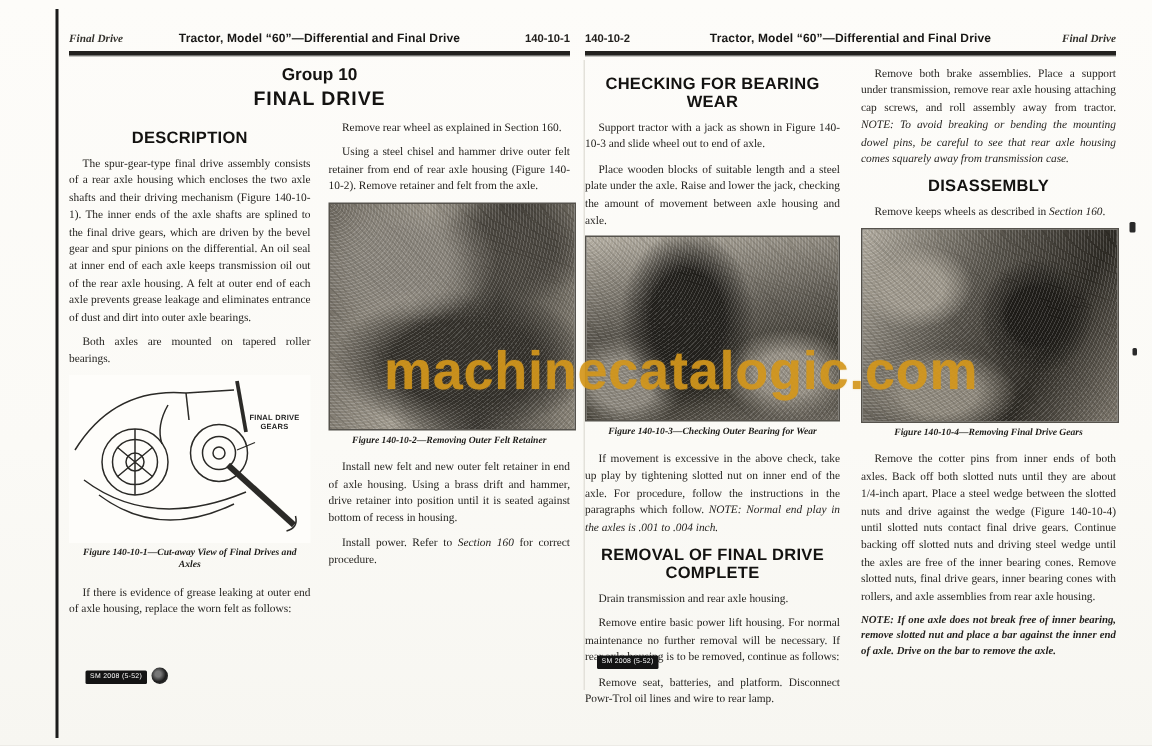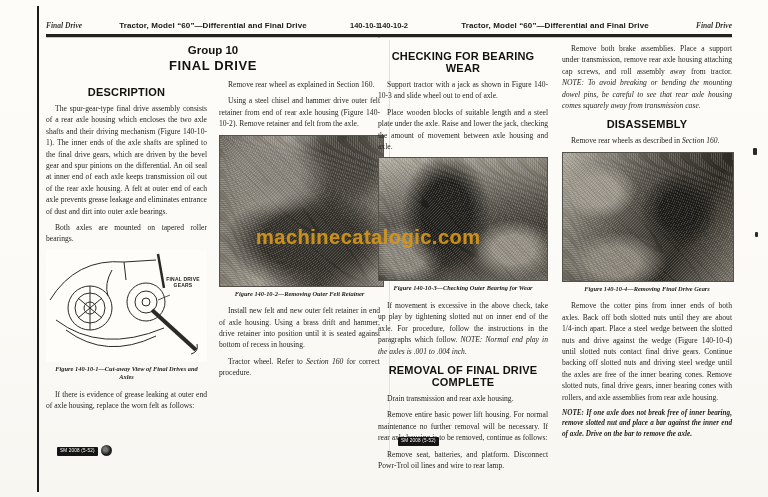--- a/index.html
+++ b/index.html
@@ -8,21 +8,21 @@
     background:linear-gradient(180deg,#fdfcf9 0%,#fbfaf6 60%,#f7f6f1 100%);
     font-family:"Liberation Serif","DejaVu Serif",serif;color:#211f1c;text-decoration:underline;
   }
   
   .bind-line{position:absolute;left:37px;top:6px;width:2px;height:486px;background:#1b1b1b;}
   .gutter-line{position:absolute;left:389px;top:40px;width:1px;height:420px;background:#e3e1da;}
   .speck{position:absolute;background:#2a2a2a;border-radius:1px;}
 
   .page{position:absolute;top:10px;}
   .page-left{left:46px;width:334px;}
-  .page-right{left:378px;width:354px;}
+  .page-right{left:390px;width:354px;}
 
   .page-header{display:flex;align-items:baseline;font-size:7.5px;}
   .ph-side{width:70px;font-style:italic;font-weight:bold;color:#34322d;}
   .ph-side.right{text-align:right;}
   .ph-center{flex:1;text-align:center;font-family:"Liberation Sans","DejaVu Sans",sans-serif;font-weight:bold;font-size:8px;letter-spacing:.1px;color:#181715;}
   .ph-num{width:70px;font-family:"Liberation Sans","DejaVu Sans",sans-serif;font-weight:bold;font-size:7.5px;margin-top:11px;}
   .ph-num.right{text-align:right;}
   .header-rule{margin-top:4px;height:3px;background:#232220;box-shadow:0 1px 0 rgba(35,34,32,.25);}
 
   .group-heading{text-align:center;margin:7px 0 0;font-family:"Liberation Sans","DejaVu Sans",sans-serif;font-weight:bold;color:#141311;}
@@ -49,21 +49,21 @@
   .photo{position:relative;overflow:hidden;margin-top:3px;border:1px solid #55524c;}
   .photo .dots{position:absolute;inset:0;background:repeating-radial-gradient(circle at 1px 1px,rgba(255,255,255,.16) 0 .6px,transparent .6px 2.1px);}
   .photo .dots2{position:absolute;inset:0;background:repeating-linear-gradient(45deg,rgba(0,0,0,.10) 0 1px,transparent 1px 3px);}
 
   .footer-badge{position:absolute;background:#141414;color:#fff;font-family:"Liberation Sans","DejaVu Sans",sans-serif;font-size:4.6px;line-height:1;padding:2px 3px;border-radius:1px;letter-spacing:.2px;}
   .logo-dot{position:absolute;width:11px;height:11px;border-radius:50%;background:radial-gradient(circle at 40% 40%,#777 0 20%,#1d1d1d 55%,#3a3a3a 100%);}
 
   .watermark{
     position:absolute;left:256px;top:226px;
     font-family:"Liberation Sans","DejaVu Sans",sans-serif;
-    font-weight:bold;font-size:20px;letter-spacing:.5px;opacity:.92;
+    font-weight:bold;font-size:36px;letter-spacing:.5px;opacity:.92;
     text-shadow:0 0 1px rgba(212,151,27,.5);
   }
 </style>
 </head>
 <body>
 
 <div id="canvas">
 
   <div class="bind-line"></div>
   <div class="gutter-line"></div>
@@ -129,21 +129,21 @@
             radial-gradient(90px 60px at 30% 25%,#8a857c 0 30%,transparent 70%),
             radial-gradient(70px 50px at 75% 20%,#4a463f 0 40%,transparent 75%),
             radial-gradient(110px 60px at 55% 70%,#35322c 0 45%,transparent 80%),
             linear-gradient(100deg,#6f6a61 0%,#a29c90 35%,#3d3a34 65%,#8c867a 100%);">
           <div class="dots"></div>
           <div class="dots2"></div>
         </div>
         <div class="fig-caption">Figure 140-10-2—Removing Outer Felt Retainer</div>
 
         <p class="body">Install new felt and new outer felt retainer in end of axle housing. Using a brass drift and hammer, drive retainer into position until it is seated against bottom of recess in housing.</p>
-        <p class="body"><span>Tractor wheel. Refer to </span><span class="it">Section 160</span><span> for correct procedure.</span></p>
+        <p class="body"><span>Install power. Refer to </span><span class="it">Section 160</span><span> for correct procedure.</span></p>
       </div>
     </div>
   </div>
 
   <div class="page page-right">
     <div class="page-header">
       <span class="ph-num">140-10-2</span>
       <span class="ph-center">Tractor, Model “60”—Differential and Final Drive</span>
       <span class="ph-side right">Final Drive</span>
     </div>
@@ -171,21 +171,21 @@
         <div class="sec-heading">REMOVAL OF FINAL DRIVE COMPLETE</div>
         <p class="body">Drain transmission and rear axle housing.</p>
         <p class="body">Remove entire basic power lift housing. For normal maintenance no further removal will be necessary. If rear axle housing is to be removed, continue as follows:</p>
         <p class="body">Remove seat, batteries, and platform. Disconnect Powr-Trol oil lines and wire to rear lamp.</p>
       </div>
 
       <div class="col">
         <p class="body"><span>Remove both brake assemblies. Place a support under transmission, remove rear axle housing attaching cap screws, and roll assembly away from tractor. </span><span class="it">NOTE: To avoid breaking or bending the mounting dowel pins, be careful to see that rear axle housing comes squarely away from transmission case.</span></p>
 
         <div class="sec-heading">DISASSEMBLY</div>
-        <p class="body"><span>Remove rear wheels as described in </span><span class="it">Section 160</span><span>.</span></p>
+        <p class="body"><span>Remove keeps wheels as described in </span><span class="it">Section 160</span><span>.</span></p>
 
         <div class="photo" style="width:170px;height:128px;background:
             radial-gradient(55px 55px at 68% 45%,#1f1d19 0 35%,transparent 70%),
             radial-gradient(45px 45px at 65% 45%,#6e695f 20% 30%,transparent 60%),
             radial-gradient(50px 35px at 20% 30%,#a09a8e 0 40%,transparent 80%),
             radial-gradient(70px 40px at 30% 85%,#8f897d 0 35%,transparent 75%),
             linear-gradient(120deg,#b3ada1 0%,#57534b 40%,#2e2b25 70%,#7d776c 100%);">
           <div class="dots"></div>
           <div class="dots2"></div>
         </div>

